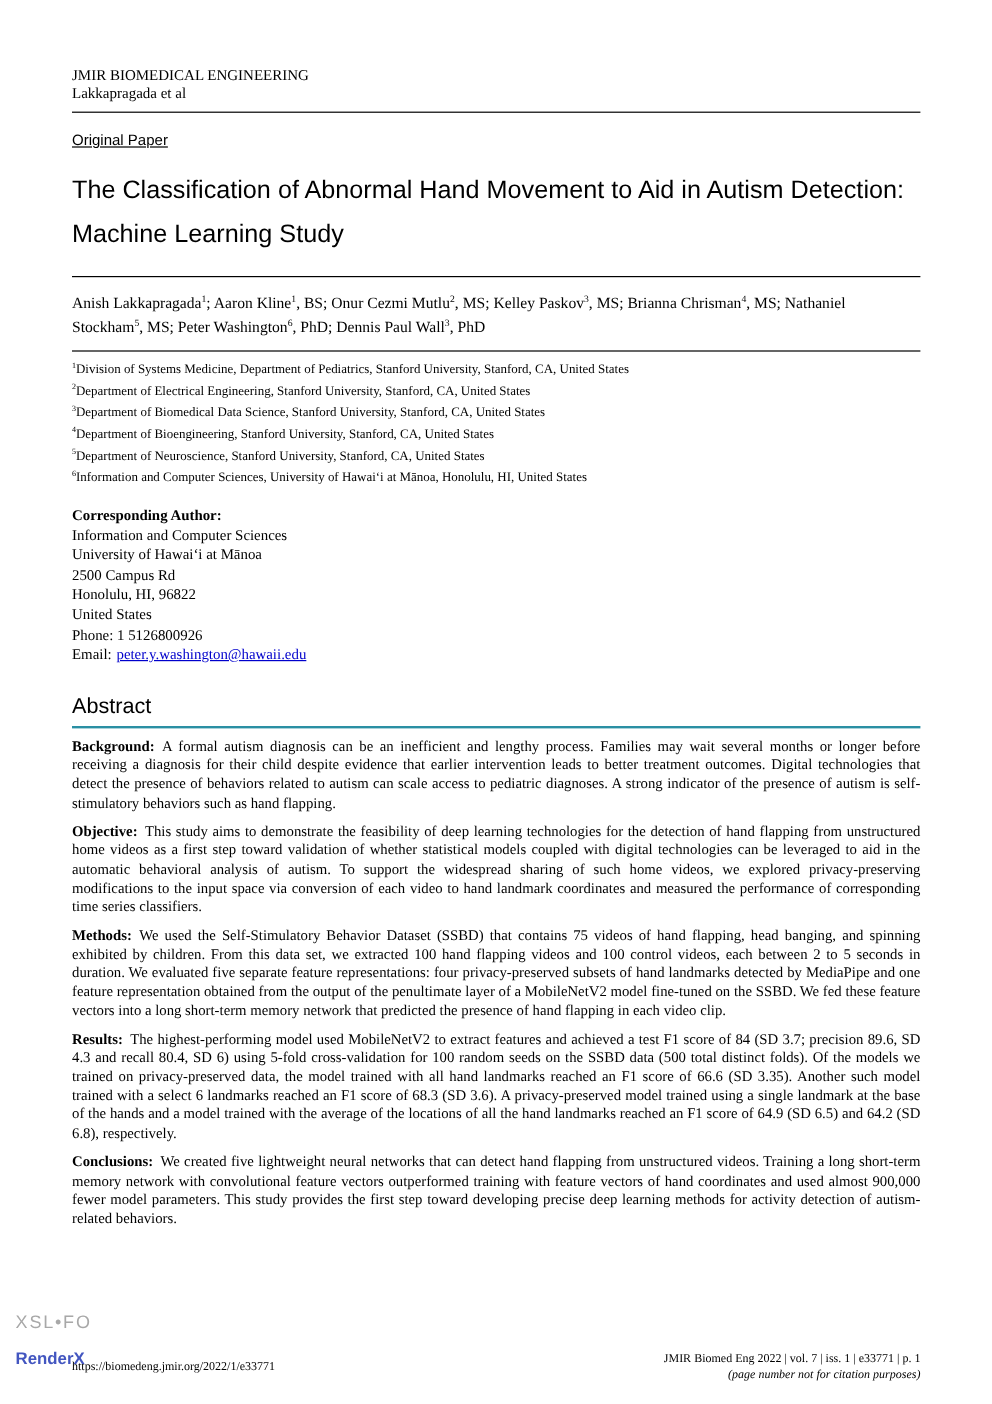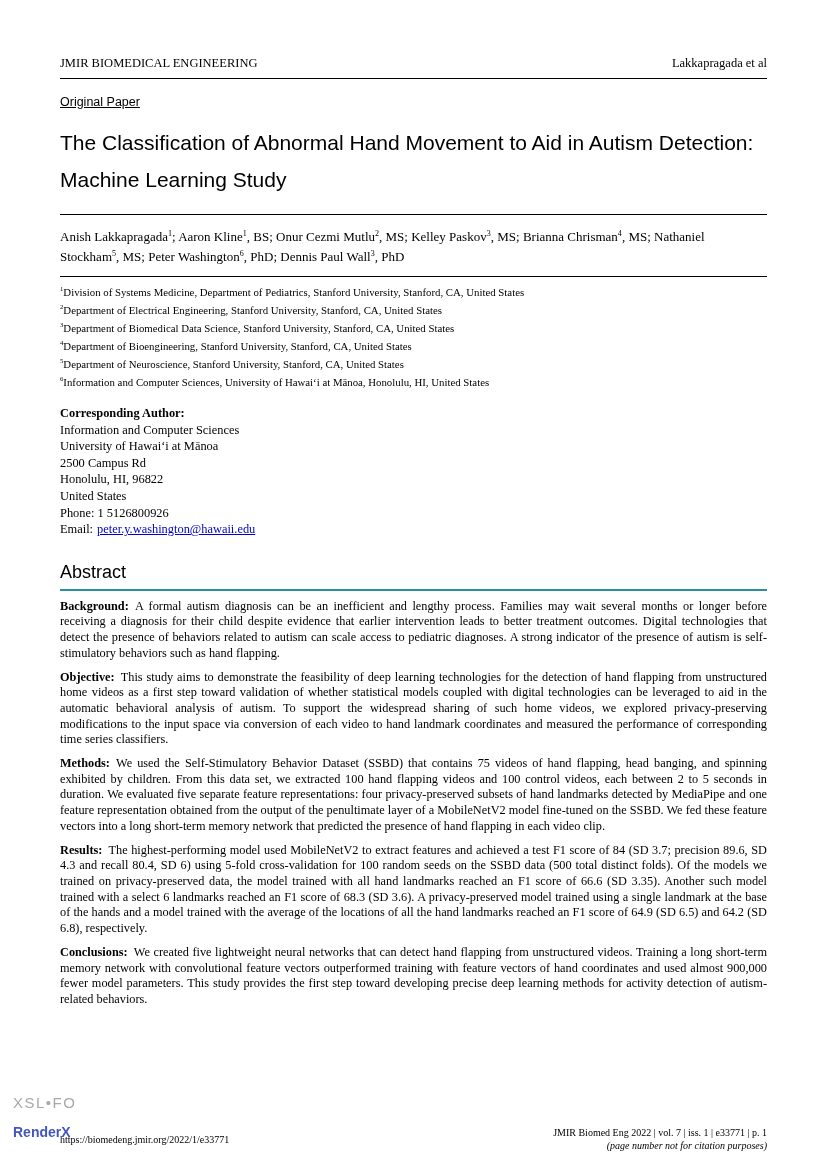--- a/index.html
+++ b/index.html
@@ -4,21 +4,21 @@
 <style>
   *{box-sizing:border-box;}
   html,body{margin:0;padding:0;}
   body{
     width:827px;height:1170px;background:#ffffff;position:relative;
     font-family:"Liberation Serif",serif;color:#000;overflow:hidden;
   }
   .content{position:absolute;left:60px;top:56px;width:707px;}
 
   .page-header{display:flex;justify-content:space-between;font-size:12.5px;
-    padding-bottom:7px;border-bottom:1px solid #000;}
+    padding-bottom:7px;border-bottom:1px solid #000;flex-direction:column;}
 
   .section-label{margin-top:16px;font-family:"Liberation Sans",sans-serif;
     font-size:12.5px;text-decoration:underline;display:inline-block;}
 
   .title{margin:14px 0 0 0;font-family:"Liberation Sans",sans-serif;
     font-weight:normal;font-size:21px;line-height:37px;}
 
   .title-rule{border:none;border-top:1px solid #000;margin:16px 0 0 0;}
   .aff-rule{border:none;border-top:1px solid #000;margin:9px 0 6px 0;}
 

